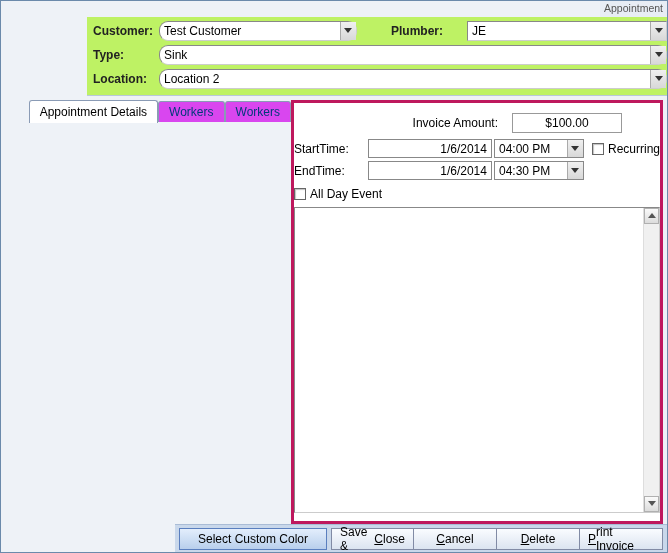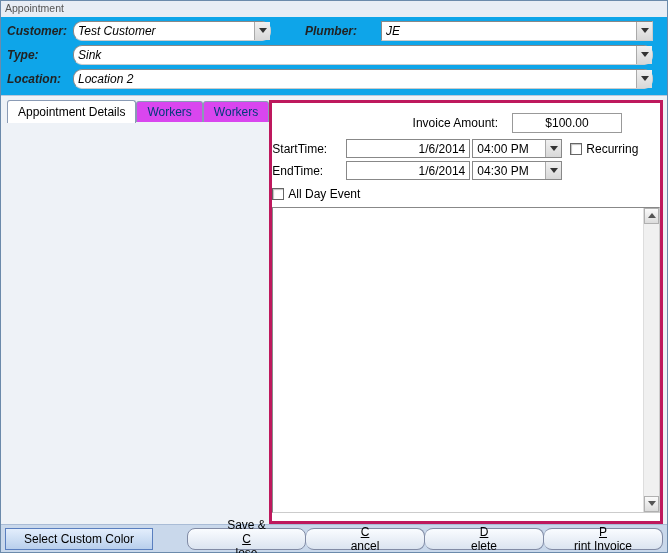--- a/index.html
+++ b/index.html
@@ -9,33 +9,33 @@
     font-size: 11px;
     background: #fff;
   }
   .window {
     width: 668px;
     height: 553px;
     border: 1px solid #6b8aab;
     background: #eef2f7;
     display: flex;
     flex-direction: column;
+    align-items: flex-end;
   }
   .title-bar {
     height: 16px;
     padding: 1px 4px;
     font-size: 10.5px;
     color: #555;
     background: #e8edf5;
   }
   .header-form {
-    background: #0ea5e9;
-    padding: 4px 14px 6px 6px;
+    background: #bef264;
+    padding: 4px 0 6px 6px;
     border-bottom: 1px solid #b9c8db;
-    font-style: italic;
   }
   .header-row {
     display: flex;
     align-items: center;
     gap: 4px;
     margin-bottom: 4px;
   }
   .header-row:last-child { margin-bottom: 0; }
   .hdr-label {
     width: 62px;
@@ -249,23 +249,22 @@
     background: linear-gradient(to bottom, #e3eefc, #b8cfec);
     border: 1px solid #5a7fbf;
     width: 148px;
     margin-right: 4px;
   }
   .btn-group {
     display: flex;
     margin-left: auto;
   }
   .btn-group .btn {
-    width: 119px;
-    border-radius: 8px;
-    flex-direction: column;
+    width: 83px;
+    border-radius: 0;
   }
   .btn-group .btn + .btn { border-left: none; }
   .mnemonic { text-decoration: underline; }
 </style>
 </head>
 <body>
 
 <div class="window">
 
   <div class="title-bar">Appointment</div>

